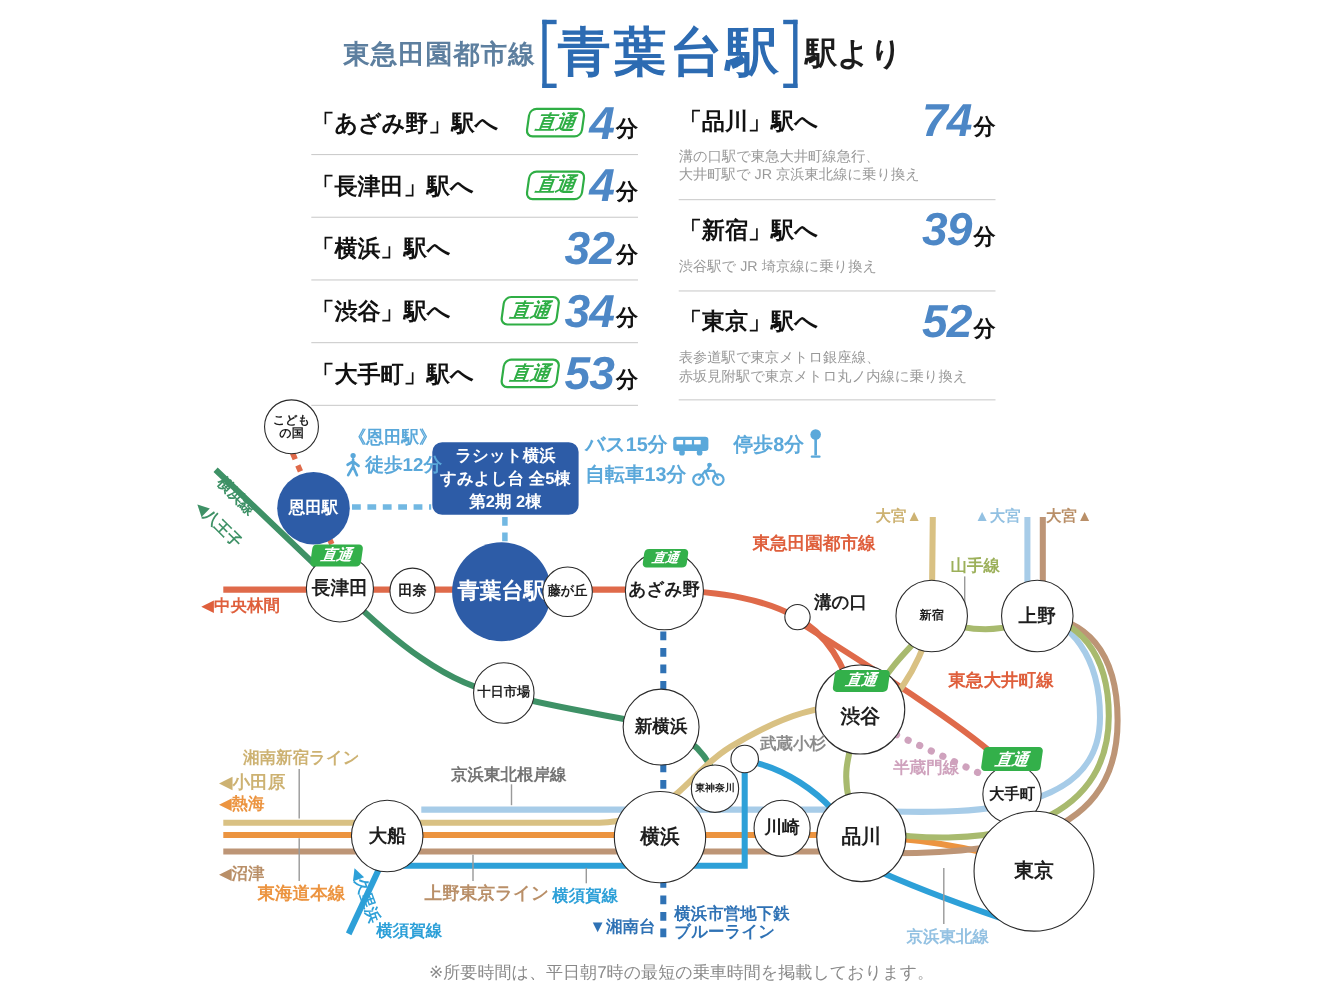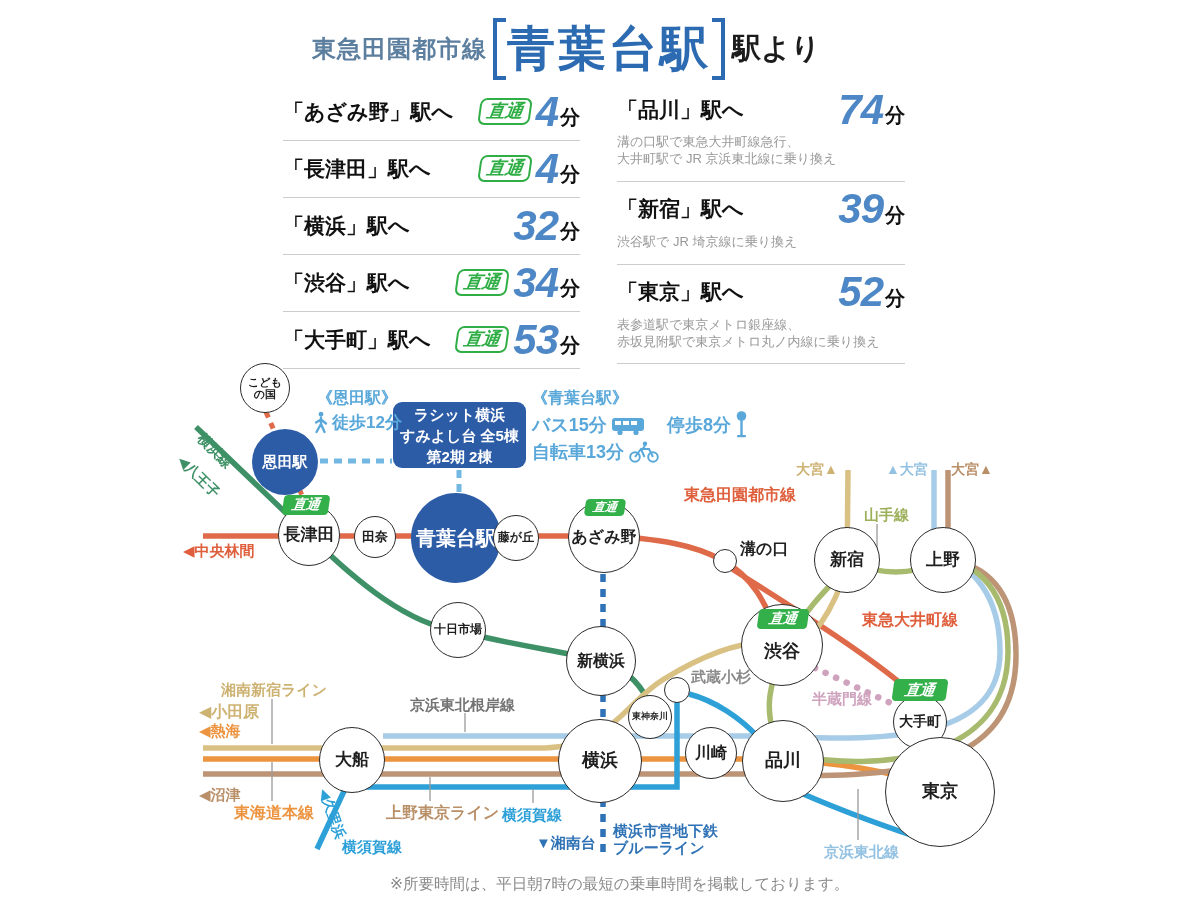--- a/index.html
+++ b/index.html
@@ -213,21 +213,21 @@
       <div class="station" style="left: 713px; top: 549px; width: 24px; height: 24px; font-size: 12px;"></div>
       <div class="station" style="left: 430px; top: 602px; width: 56px; height: 56px; font-size: 12px;">十日市場</div>
       <div class="station" style="left: 566px; top: 626px; width: 70px; height: 70px; font-size: 16px;">新横浜</div>
       <div class="station" style="left: 628px; top: 695px; width: 44px; height: 44px; font-size: 9px;">東神奈川</div>
       <div class="station" style="left: 664px; top: 677px; width: 26px; height: 26px; font-size: 10px;"></div>
       <div class="station" style="left: 319px; top: 727px; width: 66px; height: 66px; font-size: 17px;">大船</div>
       <div class="station" style="left: 558px; top: 719px; width: 84px; height: 84px; font-size: 18px;">横浜</div>
       <div class="station" style="left: 685px; top: 727px; width: 52px; height: 52px; font-size: 16px;">川崎</div>
       <div class="station" style="left: 742px; top: 720px; width: 82px; height: 82px; font-size: 18px;">品川</div>
       <div class="station" style="left: 741px; top: 604px; width: 82px; height: 82px; font-size: 18px; padding-top: 14px;">渋谷</div>
-      <div class="station" style="left: 814px; top: 527px; width: 66px; height: 66px; font-size: 17px;">新宿</div>
+      <div class="station" style="left: 814px; top: 527px; width: 66px; height: 66px; font-size: 11px;">新宿</div>
       <div class="station" style="left: 910px; top: 527px; width: 66px; height: 66px; font-size: 17px;">上野</div>
       <div class="station" style="left: 893px; top: 695px; width: 54px; height: 54px; font-size: 14px;">大手町</div>
       <div class="station" style="left: 885px; top: 737px; width: 110px; height: 110px; font-size: 18px;">東京</div>
       <div class="mlabel" style="left: 183px; top: 542px; color: rgb(223, 95, 60); font-size: 15px;">◀中央林間</div>
       <div class="mlabel" style="left: 186px; top: 452px; color: rgb(62, 145, 102); font-size: 14px; transform: rotate(45deg); transform-origin: left top;">◀八王子</div>
       <div class="mlabel" style="left: 206px; top: 430px; color: rgb(62, 145, 102); font-size: 14px; transform: rotate(45deg); transform-origin: left top;">横浜線</div>
       <div class="mlabel" style="left: 684px; top: 486px; color: rgb(223, 95, 60); font-size: 16px;">東急田園都市線</div>
       <div class="mlabel" style="left: 862px; top: 611px; color: rgb(223, 95, 60); font-size: 16px;">東急大井町線</div>
       <div class="mlabel" style="left: 864px; top: 506px; color: rgb(156, 176, 90); font-size: 15px;">山手線</div>
       <div class="mlabel" style="left: 812px; top: 690px; color: rgb(207, 162, 189); font-size: 15px;">半蔵門線</div>
@@ -269,21 +269,20 @@
         <g stroke="#5aa8da" stroke-width="2.4" fill="none" stroke-linecap="round">
           <circle cx="8" cy="3.2" r="2.4" fill="#5aa8da" stroke="none"></circle>
           <path d="M8 6.5 L8 13 M8 8.5 L3 11.5 M8 8.5 L13 12.5 M8 13 L3.5 21 M8 13 L11.5 21"></path>
         </g>
       </svg>
       <span>徒歩12分</span>
     </div>
   </div>
 
   <div class="access" style="left:532px;top:388px;">
-    <div class="acc-sta">《青葉台駅》</div>
     <div class="acc-row">
       <span>バス15分</span>
       <svg width="36" height="22" viewBox="0 0 36 22">
         <g fill="#5aa8da">
           <rect x="1" y="4" width="32" height="13" rx="3"></rect>
           <rect x="4" y="7" width="6" height="4" fill="#fff"></rect>
           <rect x="12" y="7" width="6" height="4" fill="#fff"></rect>
           <rect x="20" y="7" width="6" height="4" fill="#fff"></rect>
           <circle cx="9" cy="18.5" r="2.6"></circle>
           <circle cx="25" cy="18.5" r="2.6"></circle>

